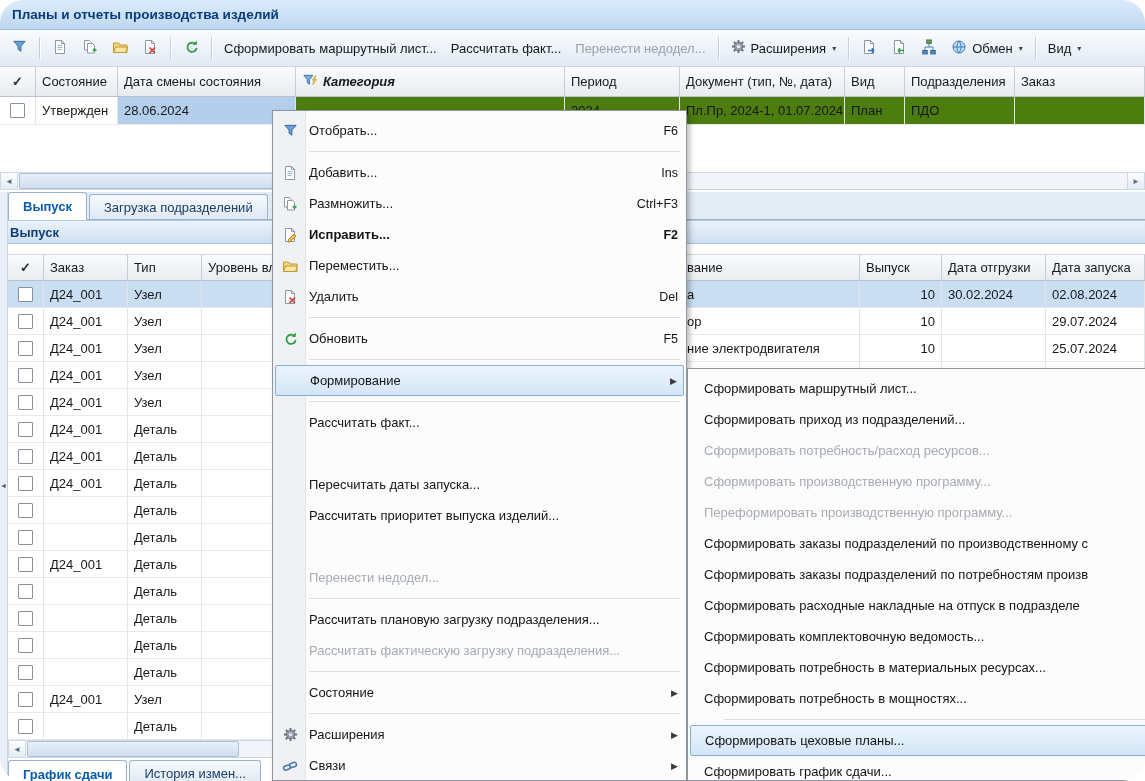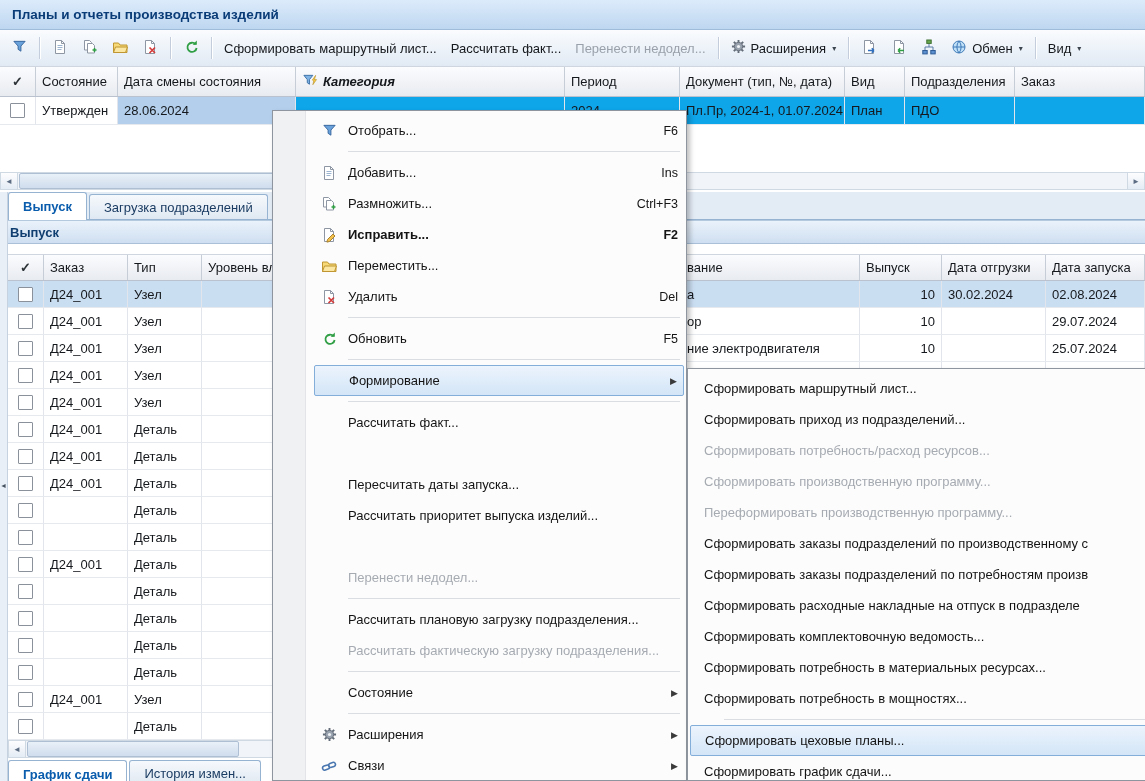--- a/index.html
+++ b/index.html
@@ -1,17 +1,17 @@
 <!DOCTYPE html>
 <html><head>
 <meta charset="utf-8">
 <style>
   html,body{margin:0;padding:0;}
   .app{position:relative;width:1145px;height:781px;background:#fff;overflow:hidden;
-       font-family:"Liberation Sans",sans-serif;font-size:13px;color:#15181c;}
+       font-family:"Liberation Sans",sans-serif;font-size:13px;color:#15181c;border-radius:23px;}
 
   
   .titlebar{position:absolute;top:0;left:0;width:1145px;height:30px;box-sizing:border-box;
     background:linear-gradient(#dcebfb,#bed7f0);border-bottom:1px solid #9fbcdb;
     display:flex;align-items:center;padding:0 12px;}
   .titlebar .wt{font-weight:bold;font-size:13.5px;color:#0a3c78;}
 
   
   .toolbar{position:absolute;top:30px;left:0;width:1145px;height:37px;box-sizing:border-box;
     background:linear-gradient(#fafcfe,#e1eaf4);border-bottom:1px solid #bcc9d9;
@@ -36,21 +36,21 @@
   .check-glyph{font-weight:bold;color:#2e3338;}
 
   
   .plans-header{position:absolute;top:66px;left:0;width:1145px;height:31px;}
   .plans-header .hc{height:29px;}
   .plans-row{position:absolute;top:97px;left:0;width:1145px;height:28px;}
   .plans-row .cell{height:28px;}
   .u0{width:36px}.u1{width:82px}.u2{width:178px}.u3{width:269px}.u4{width:115px}
   .u5{width:165px}.u6{width:60px}.u7{width:110px}.u8{width:130px}
   .cat-label{font-style:italic;font-weight:bold;}
-  .sel{background:#0ea5e9;}
+  .sel{background:#4d7c0f;}
   .selfocus{background:#b3cfeb;}
 
   
   .output-grid{position:absolute;top:254px;left:8px;width:1137px;}
   .output-grid .hc{height:25px;}
   .output-grid .grid-h{height:27px;}
   .lrow{height:27px;align-items:center;}
   .lrow .cell{height:27px;}
   .l0{width:36px}.l1{width:84px}.l2{width:74px}.l3{width:435px}.l4{width:223px}
   .l5{width:82px}.l6{width:104px}.l7{flex:1}
@@ -82,21 +82,21 @@
 
   
   .left-splitter{position:absolute;top:192px;left:0;width:8px;height:589px;background:#e9eff6;
     border-right:1px solid #c6d2e0;box-sizing:border-box;}
   .left-splitter .ar{position:absolute;top:290px;left:0px;font-size:7px;color:#45515f;}
 
   
   .menu{position:absolute;background:#fcfcfc;border:1px solid #8e959e;box-sizing:border-box;
     box-shadow:3px 3px 5px rgba(0,0,0,.25);padding-top:4px;overflow:hidden;z-index:10;}
   #context-menu{left:272px;top:110px;width:415px;height:671px;
-    background:linear-gradient(90deg,#f0f1f3 0,#f0f1f3 32px,#e2e4e7 32px,#e2e4e7 33px,#fcfcfc 33px);padding-left:39px;}
+    background:linear-gradient(90deg,#f0f1f3 0,#f0f1f3 32px,#e2e4e7 32px,#e2e4e7 33px,#fcfcfc 33px);}
   #context-submenu{left:687px;top:368px;width:470px;height:413px;z-index:11;}
   .menu-item{height:31px;display:flex;align-items:center;padding:0 8px 0 4px;box-sizing:border-box;}
   .mi-ic{width:26px;height:20px;flex:0 0 26px;display:flex;align-items:center;justify-content:center;margin-right:6px;}
   .mi-lb{font-size:13px;color:#141414;white-space:nowrap;flex:1;overflow:hidden;}
   .mi-sc{font-size:12.5px;color:#141414;margin-left:20px;}
   .mi-ar{font-size:9px;color:#3a3a3a;margin-left:8px;}
   .menu-item.bold .mi-lb,.menu-item.bold .mi-sc{font-weight:bold;}
   .menu-item.disabled .mi-lb,.menu-item.disabled .mi-sc{color:#a6abb2;}
   .menu-item.hl{background:linear-gradient(#ecf4fd,#d3e5f7);border:1px solid #84aeda;border-radius:2px;margin:0 2px;padding:0 6px 0 2px;}
   .menu-sep{height:1px;background:#dadde1;margin:5px 6px 5px 36px;}

